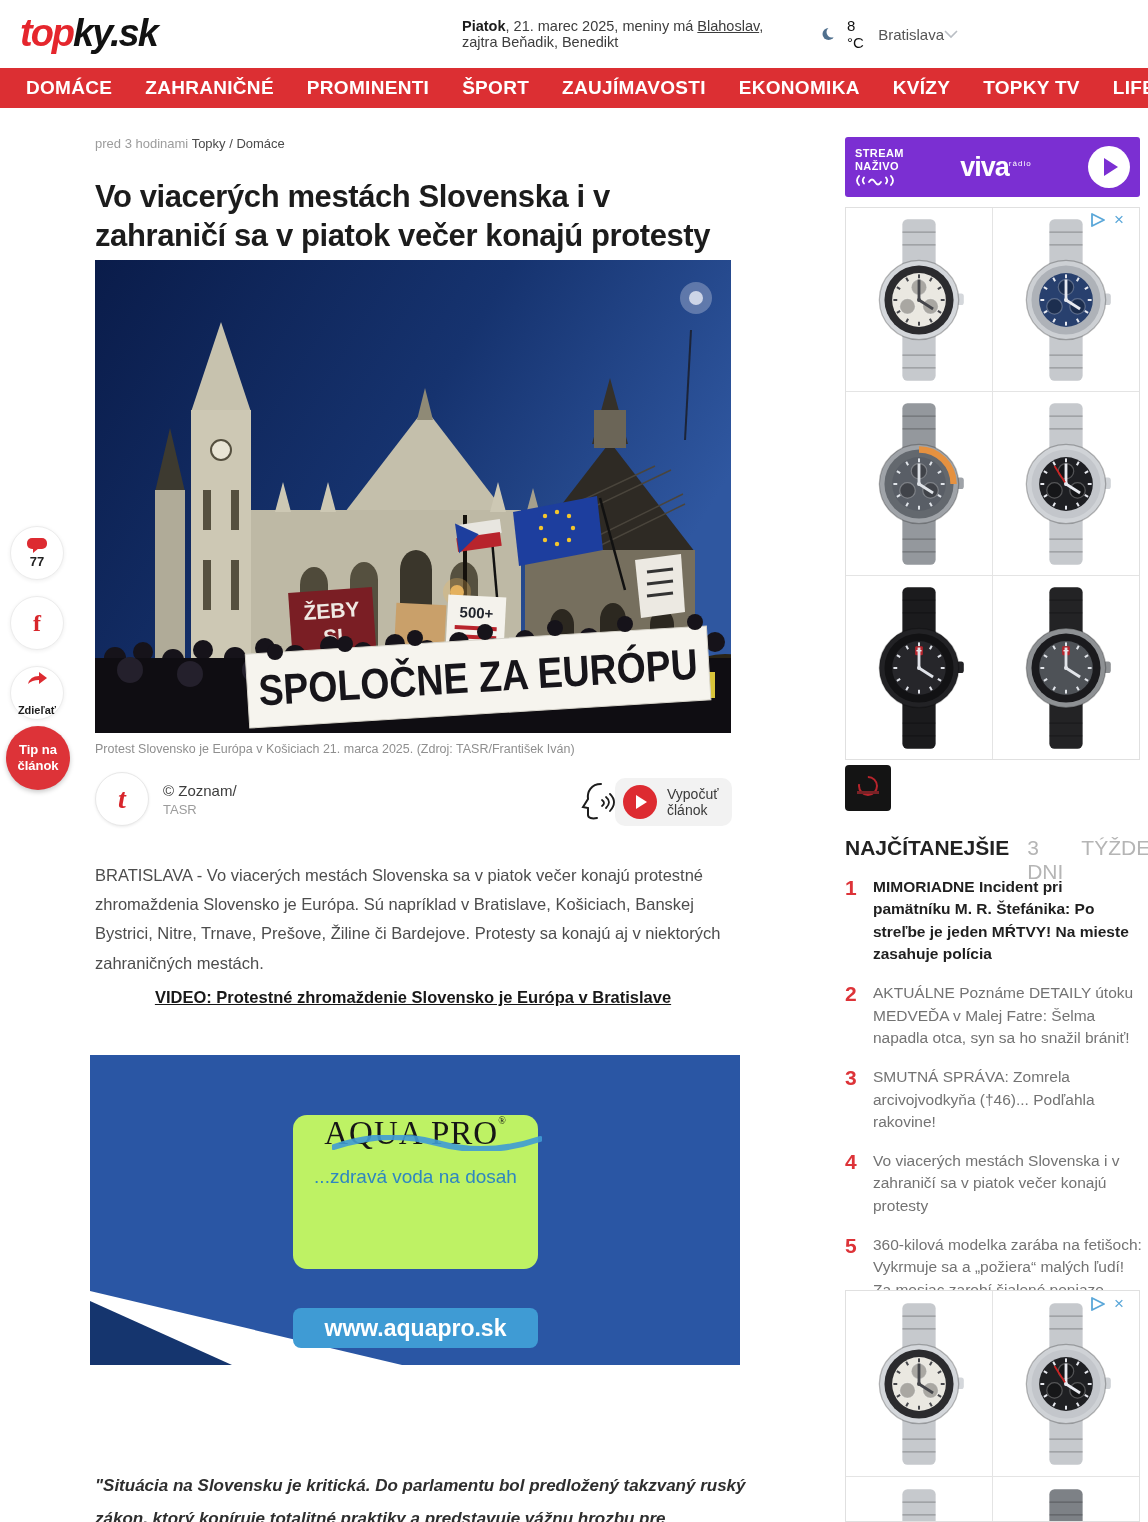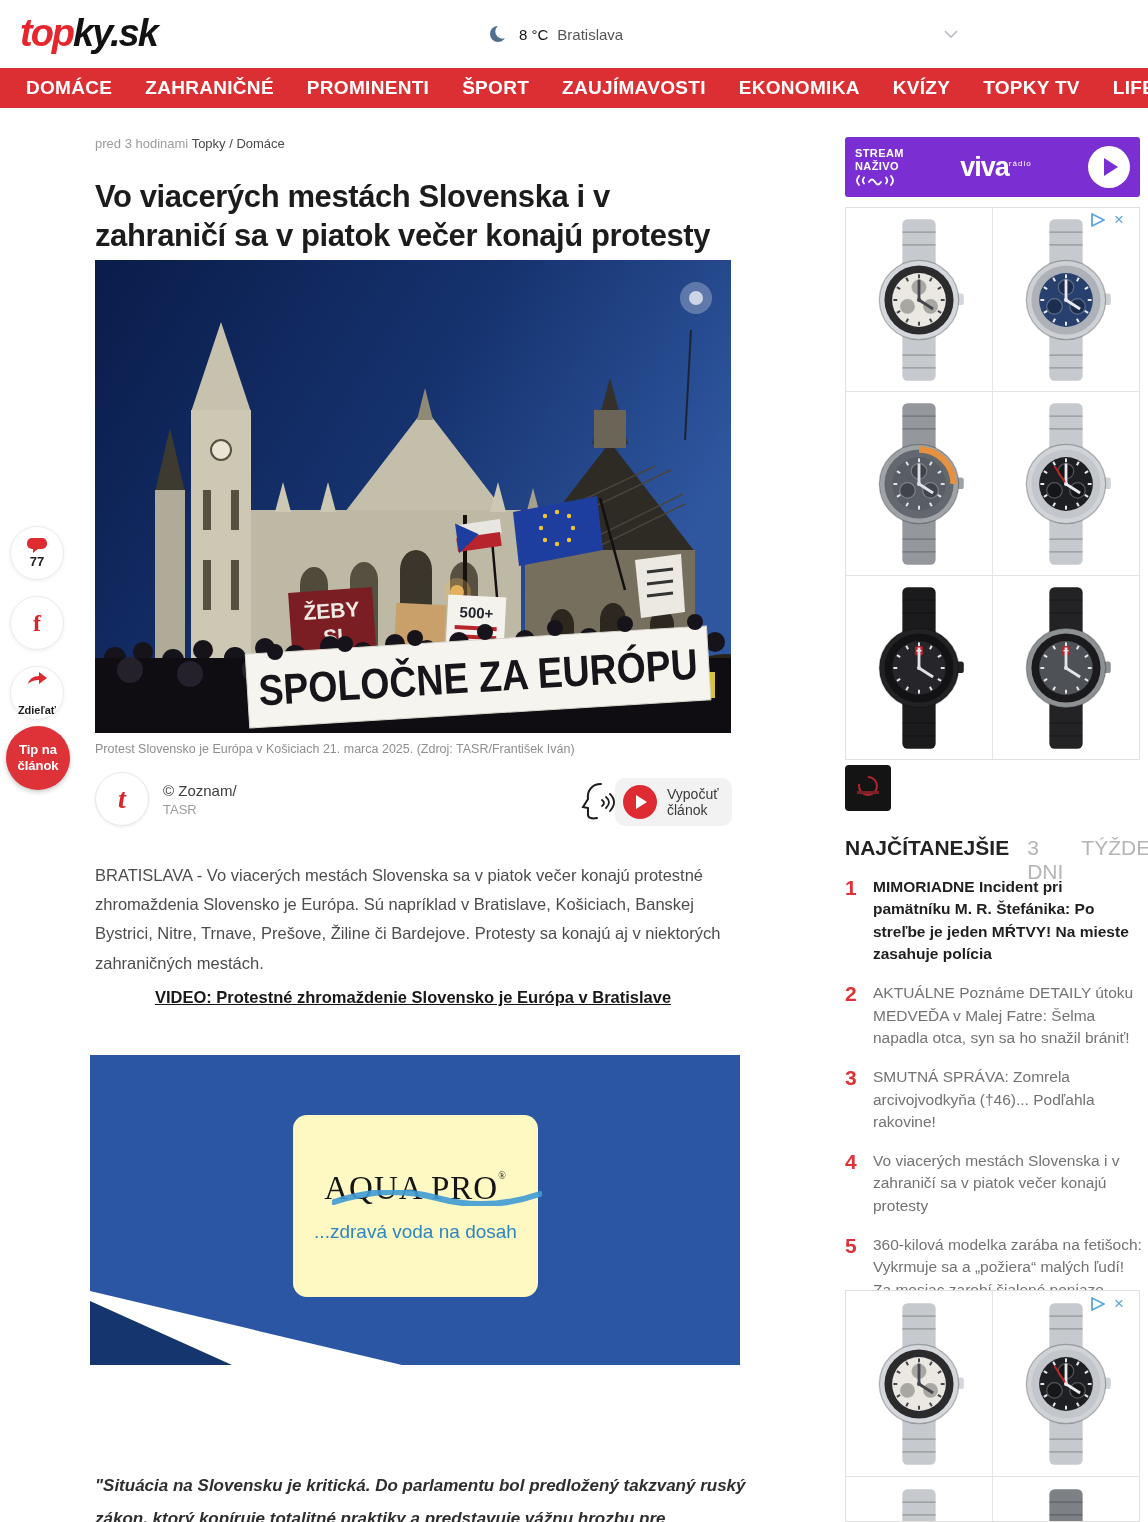--- a/index.html
+++ b/index.html
@@ -34,21 +34,21 @@
   .playbtn{width:34px;height:34px;border-radius:50%;background:#dd2b31;display:flex;align-items:center;justify-content:center}
   .playbtn .tri{width:0;height:0;border-left:11px solid #fff;border-top:7px solid transparent;border-bottom:7px solid transparent;margin-left:3px}
   .listen-txt{font-size:14px;color:#3a3a3a;line-height:1.15}
   .lead{position:absolute;left:95px;top:844px;width:644px;font-size:16.5px;line-height:1.78;color:#4d4d4d}
   .vlink{position:absolute;left:95px;top:988px;width:636px;text-align:center;font-size:16.5px;font-weight:bold;color:#181818;text-decoration:underline;cursor:pointer}
   .quote{position:absolute;left:95px;top:1452px;width:652px;font-size:17px;line-height:1.95;font-weight:bold;font-style:italic;color:#2e2e2e}
   
   .aqua{position:absolute;left:90px;top:1055px;width:650px;height:310px}
   .aqua-bg{position:absolute;inset:0;background:#2a56a4;clip-path:polygon(0 0,650px 0,650px 310px,312px 310px,0 236px)}
   .aqua-navy{position:absolute;left:0;top:0;width:650px;height:310px;clip-path:polygon(0 246px,142px 310px,0 310px);background:#15356e}
-  .aqua-card{position:absolute;left:203px;top:60px;width:245px;height:182px;background:#fef9c3;border-radius:14px;display:flex;flex-direction:column;align-items:center;justify-content:center;gap:14px}
+  .aqua-card{position:absolute;left:203px;top:60px;width:245px;height:154px;background:#bef264;border-radius:14px;display:flex;flex-direction:column;align-items:center;justify-content:flex-start;gap:14px}
   .aqua-logo{font-family:"Liberation Serif",serif;font-size:33px;color:#161616;letter-spacing:1px;position:relative;white-space:nowrap}
   .aqua-logo .reg{font-size:10px;vertical-align:top}
   .aqua-wave{position:absolute;left:8px;top:20px;width:210px;height:16px}
   .aqua-tag{color:#2e86c1;font-size:19px}
   .aqua-btn{position:absolute;left:203px;top:253px;width:245px;height:40px;background:#3f9bd4;border-radius:8px;color:#fff;font-weight:bold;font-size:23px;display:flex;align-items:center;justify-content:center;cursor:pointer}
   
   .rail-circle{position:absolute;left:10px;width:52px;height:52px;border-radius:50%;background:#fff;border:1px solid #ececec;box-shadow:0 1px 4px rgba(0,0,0,.07);display:flex;flex-direction:column;align-items:center;justify-content:center;cursor:pointer}
   .rail-circle .cnt{font-size:13px;font-weight:bold;color:#222;margin-top:1px}
   .rail-f{font-family:"Liberation Serif",serif;font-weight:bold;font-size:24px;color:#d8252b}
   .rail-share-label{font-size:11px;font-weight:bold;color:#1c1c1c;margin-top:19px}
@@ -76,20 +76,21 @@
   .mr-txt{font-size:15.5px;line-height:1.44;color:#737373}
   .mr-item.bold .mr-txt{font-weight:bold;color:#1f1f1f}
   svg{display:block}
 </style>
 </head>
 <body>
 
 <div class="topbar">
   <div class="logo"><span class="red">top</span><span class="blk">ky.sk</span></div>
   <div class="dateline">
+    <span><b>Piatok</b><span>, 21. marec 2025, meniny má </span><span class="nm">Blahoslav</span><span>, zajtra Beňadik, Benedikt</span></span>
     <span class="weather">
       <svg width="22" height="22" viewBox="0 0 22 22">
           <circle cx="10" cy="11" r="8" fill="#50708e"></circle>
           <circle cx="14.5" cy="8.5" r="7.2" fill="#ffffff"></circle>
         </svg>
       <span class="temp">8 °C</span>
       <span class="city">Bratislava</span>
     </span>
     <span class="chev">
         <svg width="14" height="9" viewBox="0 0 14 9">
@@ -302,20 +303,21 @@
   <div class="aqua-bg"></div>
   <div class="aqua-navy"></div>
   <div class="aqua-card">
     <div class="aqua-logo"><span>AQUA PRO</span><span class="reg">®</span>
       <svg class="aqua-wave" viewBox="0 0 210 16">
           <path d="M2,12 Q55,-6 105,8 T208,4" fill="none" stroke="#3f9bd4" stroke-width="6" stroke-linecap="round" opacity="0.9"></path>
         </svg>
     </div>
     <div class="aqua-tag">...zdravá voda na dosah</div>
   </div>
+  <div class="aqua-btn">www.aquapro.sk</div>
 </div>
 
 <p class="quote">"Situácia na Slovensku je kritická. Do parlamentu bol predložený takzvaný ruský zákon, ktorý kopíruje totalitné praktiky a predstavuje vážnu hrozbu pre neziskový sektor a mimovládne organizácie. Ficova vláda týmto návrhom urobila ďalší krok smerom k</p>
 
 <div class="rail-circle" style="top:526px">
   <svg width="20" height="15" viewBox="0 0 20 15">
       <rect x="0" y="0" width="20" height="11" rx="5" fill="#dd2b31"></rect>
       <polygon points="6,10 6,15 12,10" fill="#dd2b31"></polygon>
     </svg>
   <div class="cnt">77</div>

